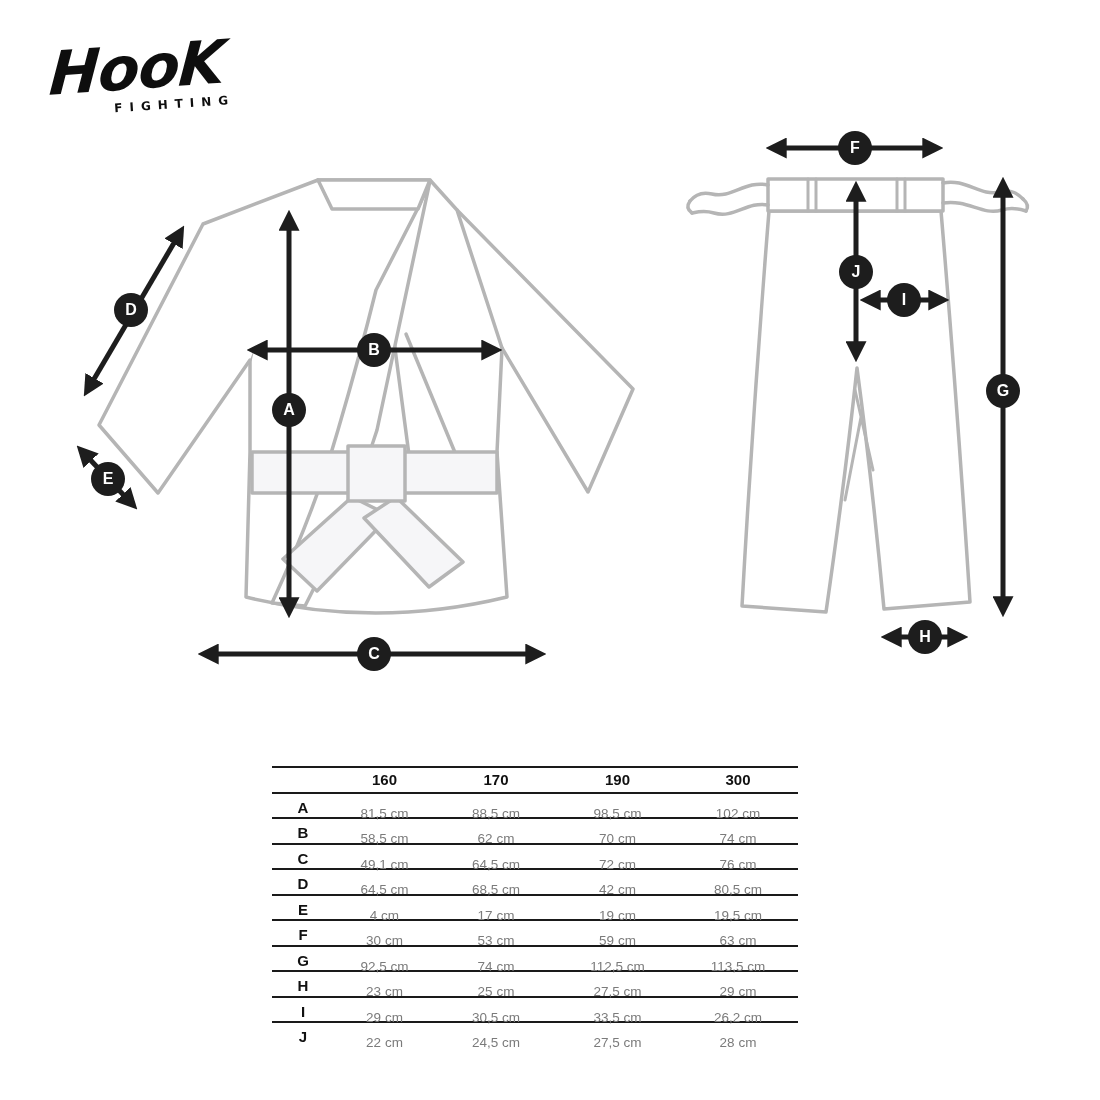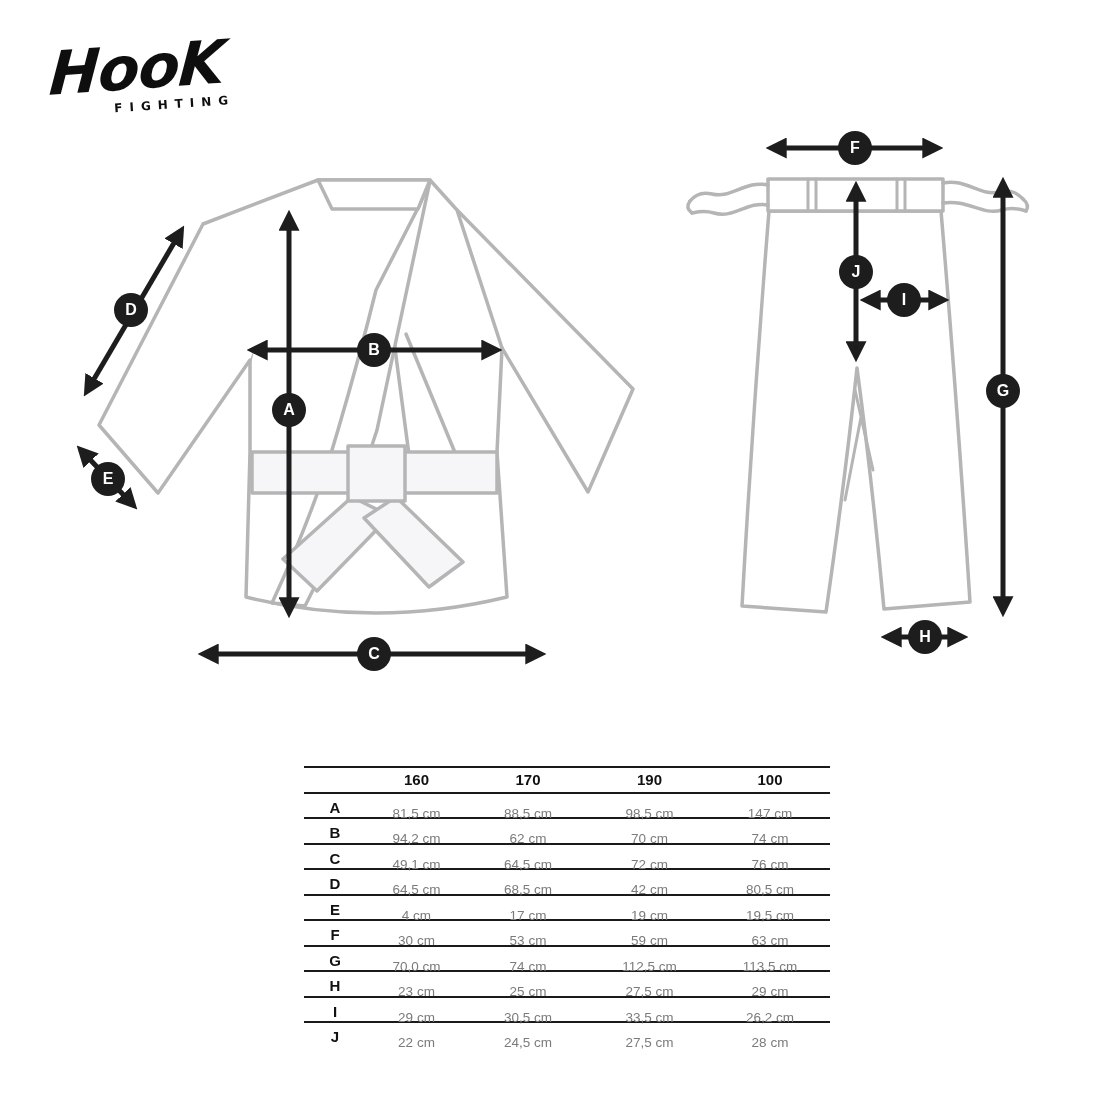--- a/index.html
+++ b/index.html
@@ -13,21 +13,21 @@
   .brand-sub{font-family:"DejaVu Sans",sans-serif;font-weight:700;font-size:12px;
     letter-spacing:7px;margin-top:2px;margin-left:62px;}
 
   
   .diagram{position:absolute;left:0;top:0;width:1100px;height:740px;}
   .marker{position:absolute;width:34px;height:34px;border-radius:50%;background:#1d1d1d;
     color:#fff;font-weight:700;font-size:16px;display:flex;align-items:center;justify-content:center;
     transform:translate(-50%,-50%);}
 
   
-  .size-table{position:absolute;left:304px;top:766px;width:526px;}
+  .size-table{position:absolute;left:272px;top:766px;width:526px;}
   .trow{display:grid;grid-template-columns:62px 101px 122px 121px 120px;
     border-top:2px solid #1a1a1a;height:23.5px;align-items:center;}
   .cell{text-align:center;white-space:nowrap;}
   .cell.head{font-weight:700;font-size:15px;color:#111;}
   .cell.label{font-weight:700;font-size:15px;color:#111;}
   .cell.value{font-size:13.5px;color:#7b7b7b;margin-top:12px;}
 </style>
 </head>
 <body>
 
@@ -115,33 +115,33 @@
     <div class="marker" style="left:904px;top:300px">I</div>
     <div class="marker" style="left:856px;top:272px">J</div>
   </div>
 
   <div class="size-table">
     <div class="trow">
       <div class="cell head"></div>
       <div class="cell head">160</div>
       <div class="cell head">170</div>
       <div class="cell head">190</div>
-      <div class="cell head">100</div>
+      <div class="cell head">300</div>
     </div>
     <div>
         <div class="trow">
           <div class="cell label">A</div>
           <div class="cell value">81,5 cm</div>
           <div class="cell value">88,5 cm</div>
           <div class="cell value">98,5 cm</div>
-          <div class="cell value">147 cm</div>
+          <div class="cell value">102 cm</div>
         </div>
         <div class="trow">
           <div class="cell label">B</div>
-          <div class="cell value">94,2 cm</div>
+          <div class="cell value">58,5 cm</div>
           <div class="cell value">62 cm</div>
           <div class="cell value">70 cm</div>
           <div class="cell value">74 cm</div>
         </div>
         <div class="trow">
           <div class="cell label">C</div>
           <div class="cell value">49,1 cm</div>
           <div class="cell value">64,5 cm</div>
           <div class="cell value">72 cm</div>
           <div class="cell value">76 cm</div>
@@ -162,21 +162,21 @@
         </div>
         <div class="trow">
           <div class="cell label">F</div>
           <div class="cell value">30 cm</div>
           <div class="cell value">53 cm</div>
           <div class="cell value">59 cm</div>
           <div class="cell value">63 cm</div>
         </div>
         <div class="trow">
           <div class="cell label">G</div>
-          <div class="cell value">70,0 cm</div>
+          <div class="cell value">92,5 cm</div>
           <div class="cell value">74 cm</div>
           <div class="cell value">112,5 cm</div>
           <div class="cell value">113,5 cm</div>
         </div>
         <div class="trow">
           <div class="cell label">H</div>
           <div class="cell value">23 cm</div>
           <div class="cell value">25 cm</div>
           <div class="cell value">27,5 cm</div>
           <div class="cell value">29 cm</div>

